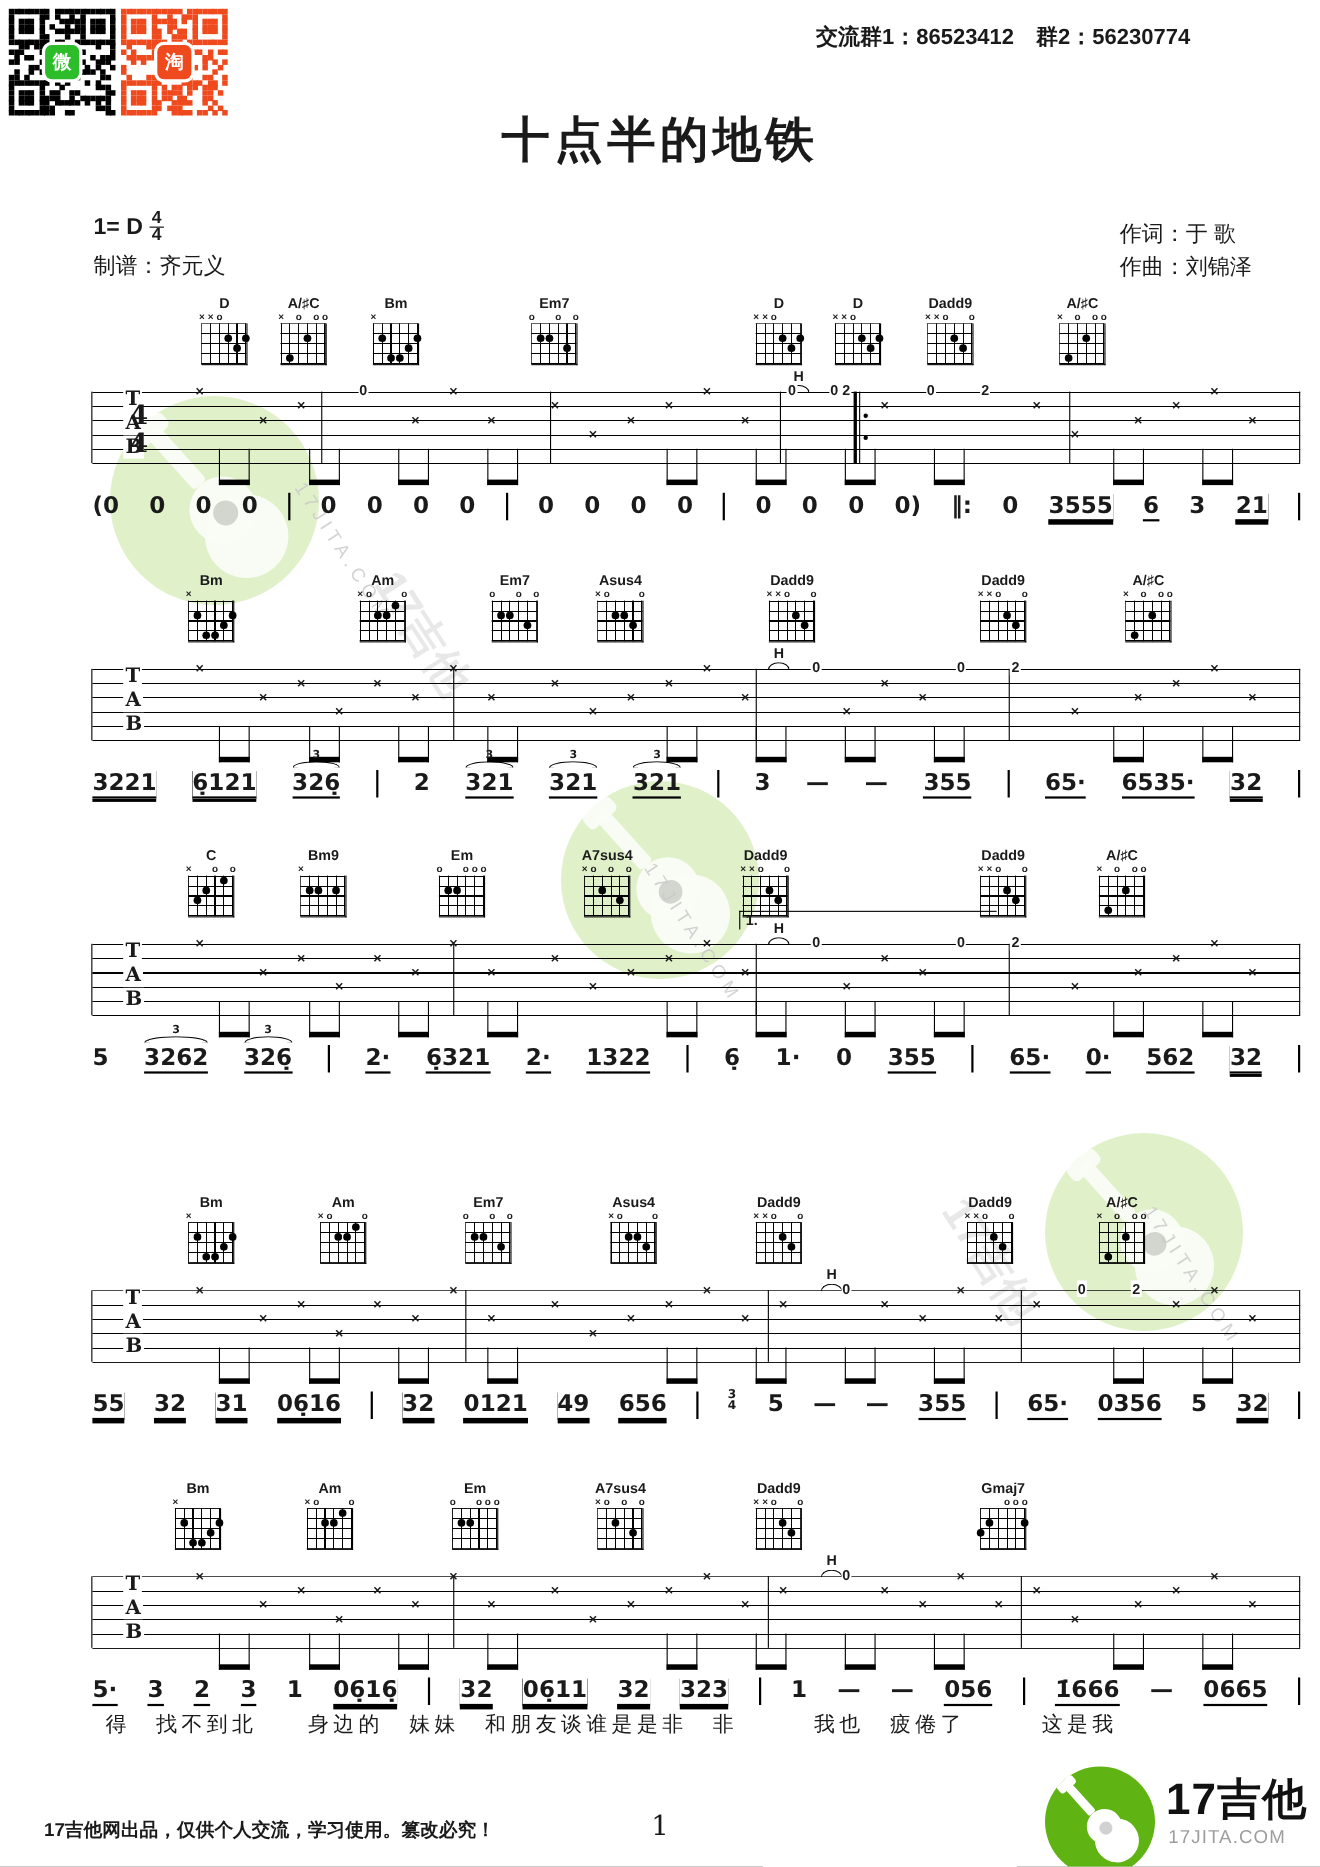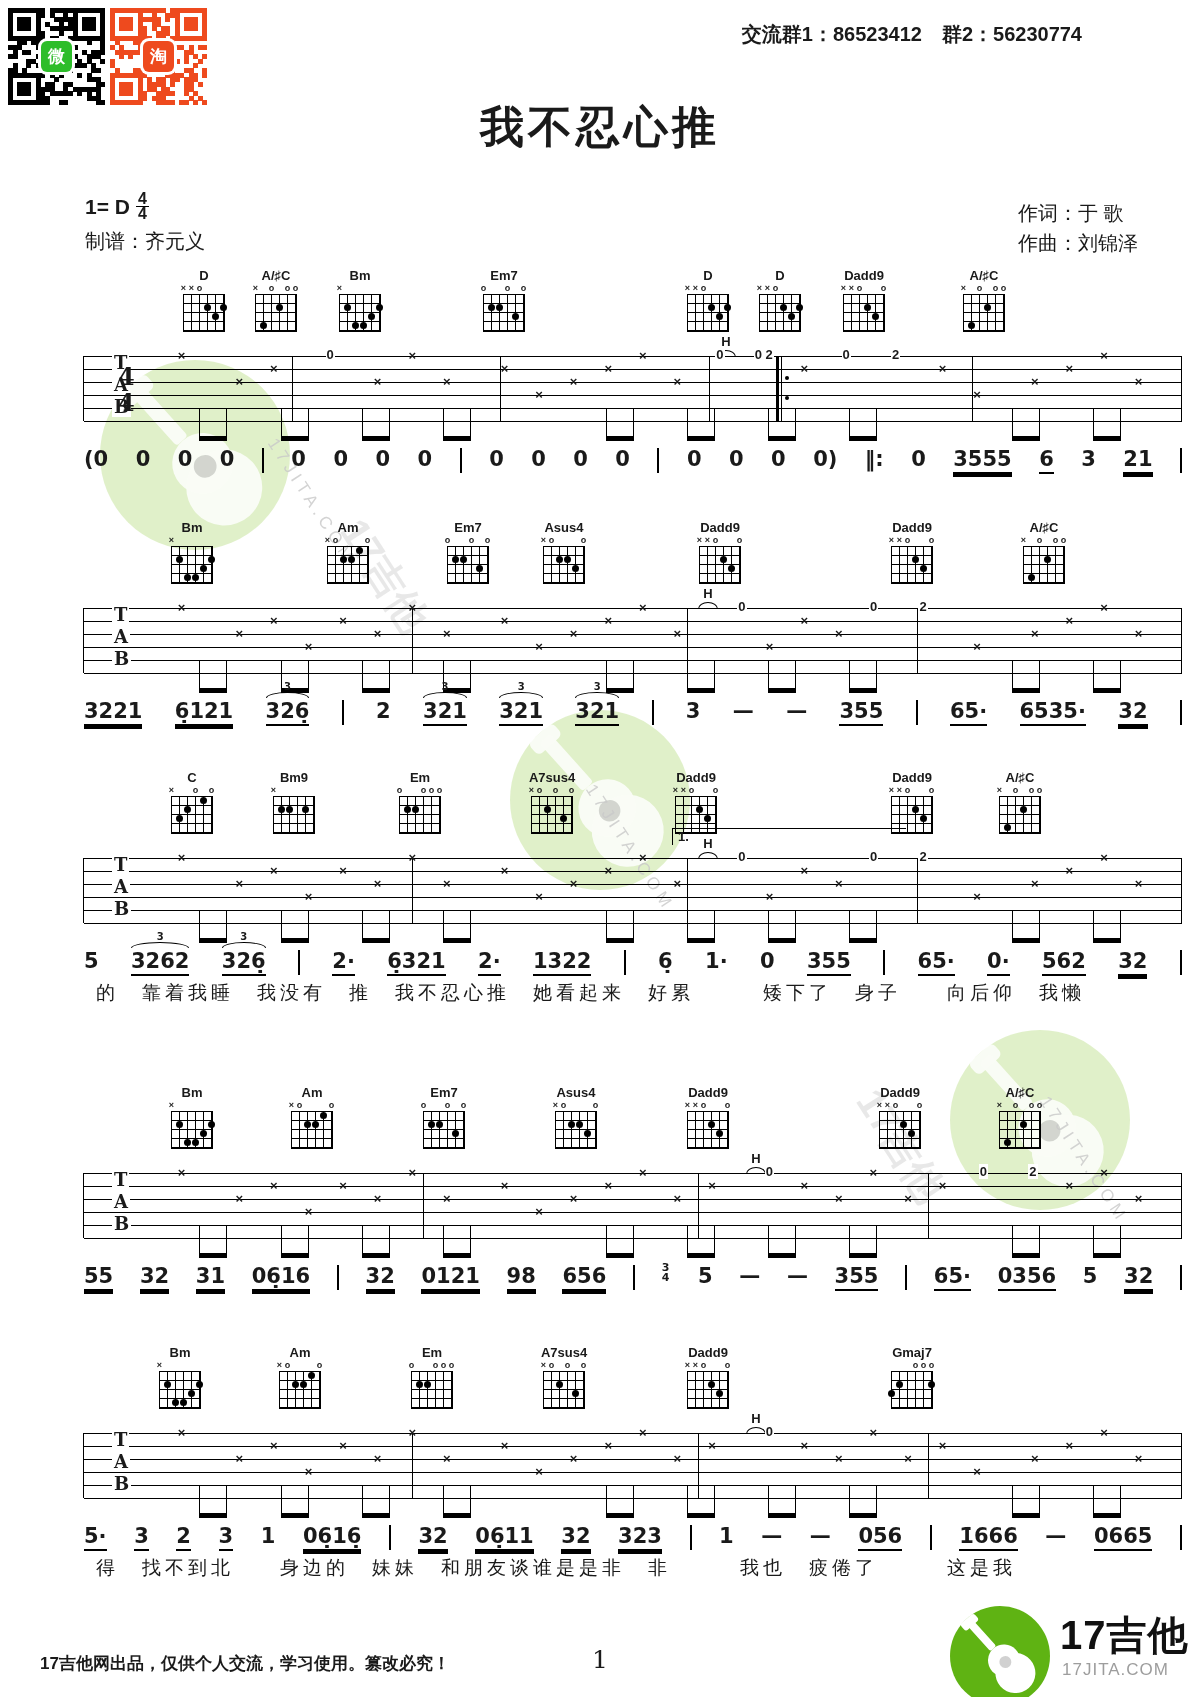--- a/index.html
+++ b/index.html
@@ -594,21 +594,21 @@
       <div class="cell" style="left: 73.9048px; top: 92.381px; width: 5px; height: 5px; background: rgb(238, 74, 30);"></div>
       <div class="cell" style="left: 83.1429px; top: 92.381px; width: 5px; height: 5px; background: rgb(238, 74, 30);"></div>
       <div class="cell" style="left: 92.381px; top: 92.381px; width: 5px; height: 5px; background: rgb(238, 74, 30);"></div>
       <div class="icon" style="background: rgb(238, 74, 30);">淘</div>
     </div>
 
   <div class="contact">
     <div>交流群1：86523412　群2：56230774</div>
   </div>
 
-  <div class="title">我不忍心推</div>
+  <div class="title">十点半的地铁</div>
 
   <div class="keyline">
     <span>1= D</span>
     <span class="ts">
       <i>4</i>
       <i>4</i>
     </span>
   </div>
   <div class="tabber">制谱：齐元义</div>
   <div class="credits">
@@ -1131,21 +1131,20 @@
           <span class="tok">1·</span>
           <span class="tok">0</span>
           <span class="tok u1">355</span>
           <span class="mbar"></span>
           <span class="tok u1">65·</span>
           <span class="tok u1">0·</span>
           <span class="tok u1">562</span>
           <span class="tok u2">32</span>
           <span class="mbar"></span>
         </div>
-        <div class="lyrics" style="padding-left: 1%;">的　靠着我睡　我没有　推　我不忍心推　她看起来　好累　　　矮下了　身子　　向后仰　我懒</div>
       </div>
       <div class="system" style="top: 1085px;">
         <div class="chord" style="left: 16%;">
           <div class="nm">Bm</div>
           <div class="cgrid">
             <span class="mk" style="left: 0px;">×</span>
             <span class="dot" style="left: 4.5px; top: 10px;"></span>
             <span class="dot" style="left: 36.5px; top: 10px;"></span>
             <span class="dot" style="left: 28.5px; top: 19px;"></span>
             <span class="dot" style="left: 12.5px; top: 28px;"></span>
@@ -1286,21 +1285,21 @@
         <div class="stem" style="left: calc(91.0885%);"></div>
         <div class="stem" style="left: calc(91.0885% + 27px);"></div>
         <div class="melody">
           <span class="tok u2">55</span>
           <span class="tok u2">32</span>
           <span class="tok u2">31</span>
           <span class="tok u2">06̣16</span>
           <span class="mbar"></span>
           <span class="tok u2">32</span>
           <span class="tok u2">0121</span>
-          <span class="tok u2">98</span>
+          <span class="tok u2">49</span>
           <span class="tok u2">656</span>
           <span class="mbar"></span>
           <span class="frac">
             <span>3</span>
             <span>4</span>
           </span>
           <span class="tok">5</span>
           <span class="tok">—</span>
           <span class="tok">—</span>
           <span class="tok u1">355</span>

